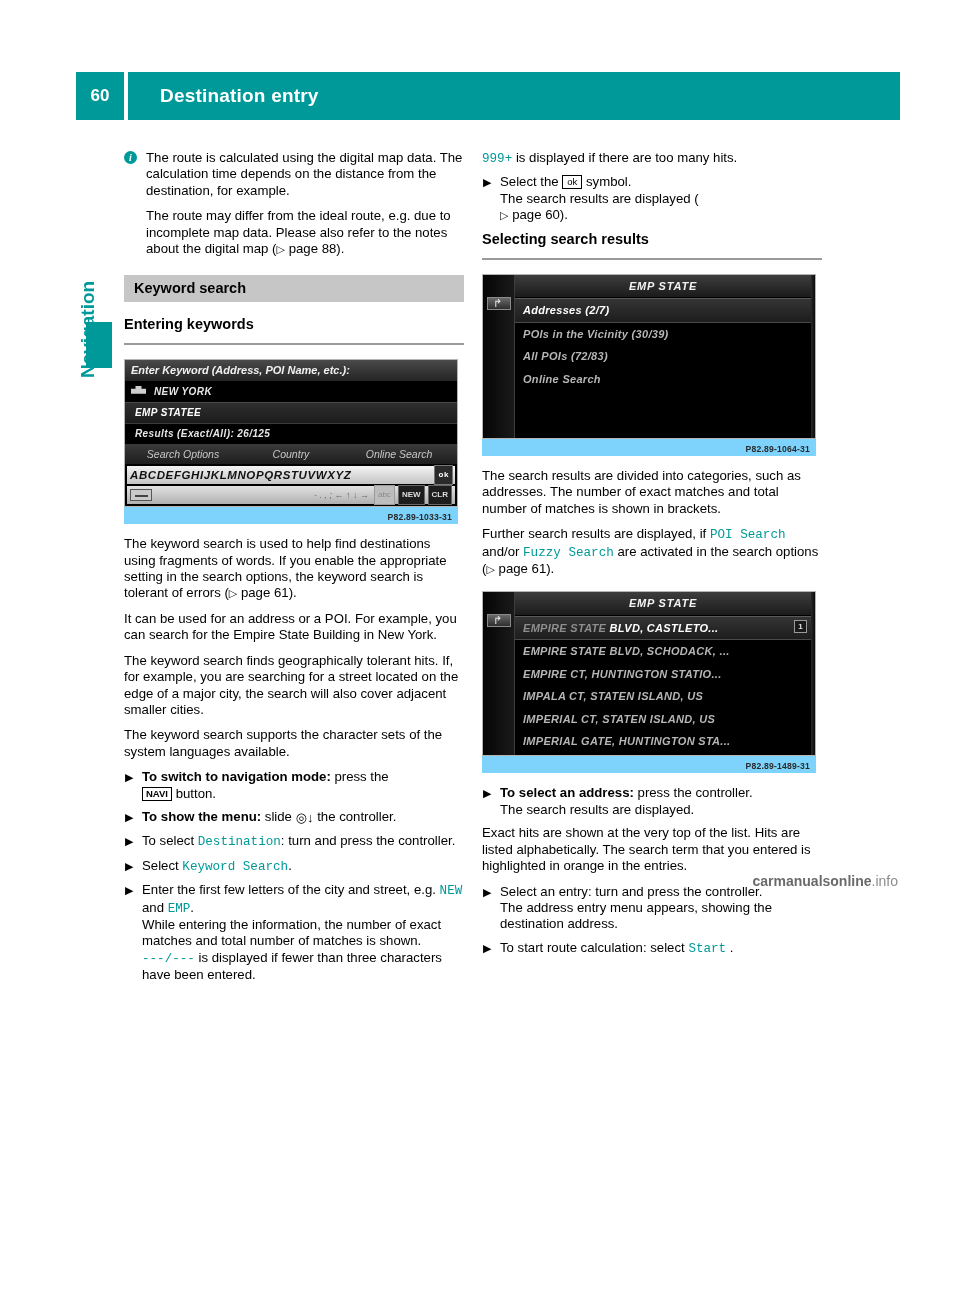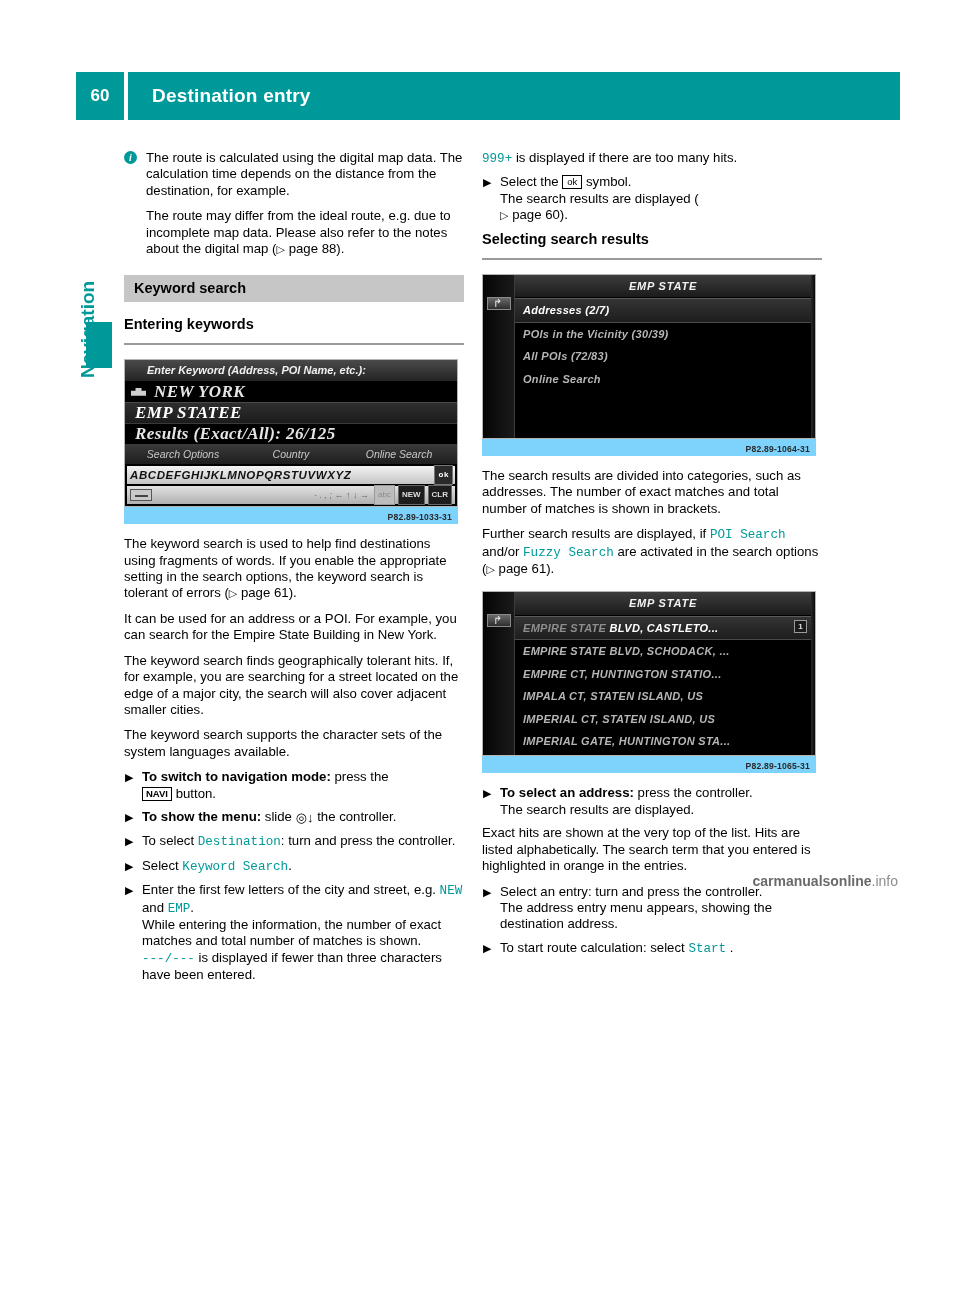--- a/index.html
+++ b/index.html
@@ -20,21 +20,21 @@
   }
   .header-pagenum {
     width: 48px; background: #009999;
     color: #fff; font-weight: bold; font-size: 17px;
     display: flex; align-items: center; justify-content: center;
   }
   .header-sep { width: 4px; background: #ffffff; }
   .header-title {
     flex: 1; background: #009999; color: #fff;
     font-weight: bold; font-size: 19px;
-    display: flex; align-items: center; padding-left: 24px;
+    display: flex; align-items: center; padding-left: 32px;
     letter-spacing: .2px;
   }
 
   
   .sidetab-block {
     position: absolute; left: 86px; top: 322px;
     width: 26px; height: 46px; background: #009999;
   }
   .sidetab-text {
     position: absolute; left: 77px; top: 378px;
@@ -118,28 +118,28 @@
     position: absolute; right: 6px; top: 2px;
     font-size: 8.6px; font-weight: bold; color: #2a2a2a;
     letter-spacing: .2px;
   }
 
   
   .kw-screen { height: 148px; padding: 0; }
   .kw-title {
     background: linear-gradient(#4a4a4a,#242424);
     color: #f0f0f0; font-style: italic; font-weight: bold;
-    font-size: 11px; padding: 2px 0 2px 22px;
+    font-size: 11px; padding: 2px 0 2px 6px;
     border-bottom: 1px solid #000;
     font-family: "Liberation Sans", sans-serif;
   }
   .kw-row {
     color: #e6e6e6; font-style: italic; font-weight: bold;
-    font-size: 17px; padding: 2px 0 2px 10px;
-    font-family: Liberation Serif, serif;
+    font-size: 10px; padding: 2px 0 2px 10px;
+    font-family: Liberation Sans, sans-serif;
     letter-spacing: .4px;
   }
   .kw-row.with-icon { padding-left: 6px; }
   .kw-icon {
     display: inline-block; width: 15px; height: 8px;
     background: #cfcfcf; margin-right: 8px;
     clip-path: polygon(0 40%, 30% 40%, 30% 0, 70% 0, 70% 40%, 100% 40%, 100% 100%, 0 100%);
     vertical-align: 1px;
   }
   .kw-row.entry {
@@ -384,21 +384,21 @@
           <div class="ls-item sel"><span class="dim">EMPIRE STATE </span><span>BLVD, CASTLETO...</span><span class="badge">1</span></div>
           <div class="ls-item">EMPIRE STATE BLVD, SCHODACK, ...</div>
           <div class="ls-item">EMPIRE CT, HUNTINGTON STATIO...</div>
           <div class="ls-item">IMPALA CT, STATEN ISLAND, US</div>
           <div class="ls-item">IMPERIAL CT, STATEN ISLAND, US</div>
           <div class="ls-item">IMPERIAL GATE, HUNTINGTON STA...</div>
         </div>
         <div class="ls-right-edge"></div>
       </div>
       <div class="fig-caption">
-          <span>P82.89-1065-31</span>
+          <span>P82.89-1489-31</span>
         </div>
     </div>
 
     <div class="step">
       <span class="arrow">▶</span>
       <b>To select an address:</b><span> press the controller.</span><br>
       <span>The search results are displayed.</span>
     </div>
 
     <p>Exact hits are shown at the very top of the list. Hits are listed alphabetically. The search term that you entered is highlighted in orange in the entries.</p>

